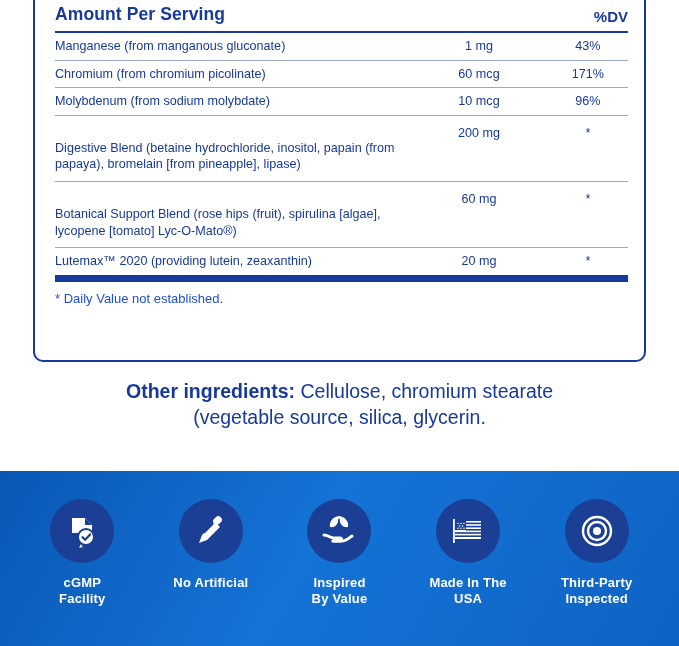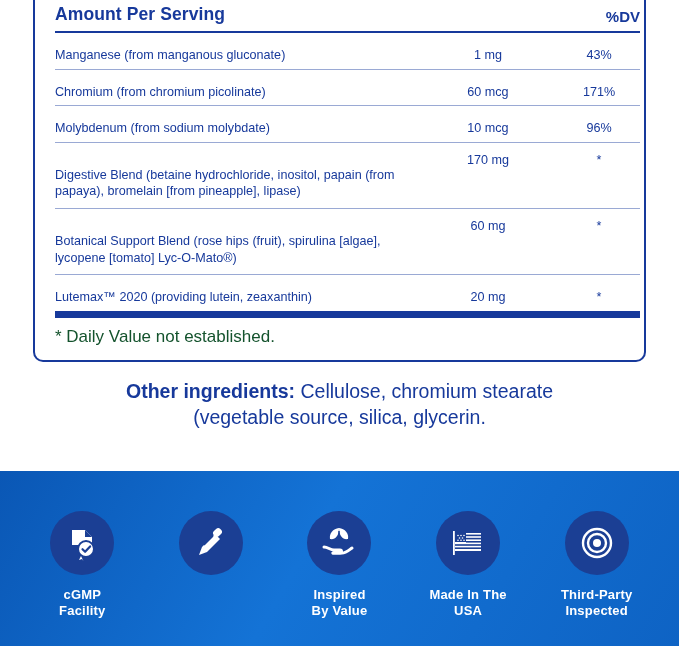--- a/index.html
+++ b/index.html
@@ -26,21 +26,21 @@
     border-top: none;
     border-radius: 0 0 10px 10px;
     box-sizing: border-box;
     background: #fff;
   }
 
   .panel-inner {
     position: absolute;
     left: 20px;
     top: 0;
-    right: 4px;
+    right: 16px;
   }
 
   .amount-row {
     display: flex;
     align-items: flex-end;
     justify-content: space-between;
     padding: 4px 0 6px 0;
     border-bottom: 2px solid #17399b;
   }
   .amount-title {
@@ -56,40 +56,40 @@
   }
 
   table.facts {
     width: 100%;
     border-collapse: collapse;
     font-size: 12.6px;
     color: #17399b;
   }
   table.facts td {
     border-bottom: 1px solid #9aa9d4;
-    padding: 14px 0 5px 0;
+    padding: 5px 0 5px 0;
     vertical-align: top;
     line-height: 1.32;
   }
   td.name { width: 62%; padding-right: 6px; }
   td.amt  { width: 24%; text-align: center; white-space: nowrap; }
   td.dv   { width: 14%; text-align: center; white-space: nowrap; }
   tr.tall td { padding: 24px 0 8px 0; }
   tr.tall td.amt, tr.tall td.dv { padding-top: 9px; }
   tr.last td { border-bottom: none; }
 
   .thick-rule {
     height: 7px;
     background: #17399b;
     margin-top: 0px;
   }
 
   .footnote {
-    font-size: 17px;
-    color: #14532d;
+    font-size: 13px;
+    color: #1d4ed8;
     padding-top: 9px;
   }
 
   
   .other {
     position: absolute;
     left: 0;
     top: 378px;
     width: 679px;
     text-align: center;
@@ -105,21 +105,21 @@
     left: 0;
     top: 471px;
     width: 679px;
     height: 175px;
     background: linear-gradient(120deg, #0a57b5 0%, #1473d6 45%, #0e63c4 100%);
   }
   .badges {
     display: flex;
     justify-content: space-around;
     align-items: flex-start;
-    padding: 40px 18px 0 18px;
+    padding: 28px 18px 0 18px;
   }
   .badge {
     width: 120px;
     text-align: center;
     color: #ffffff;
   }
   .circle {
     width: 64px;
     height: 64px;
     border-radius: 50%;
@@ -160,21 +160,21 @@
           <td class="amt">60 mcg</td>
           <td class="dv">171%</td>
         </tr>
         <tr>
           <td class="name">Molybdenum (from sodium molybdate)</td>
           <td class="amt">10 mcg</td>
           <td class="dv">96%</td>
         </tr>
         <tr class="tall">
           <td class="name">Digestive Blend (betaine hydrochloride, inositol, papain (from papaya), bromelain [from pineapple], lipase)</td>
-          <td class="amt">170 mg</td>
+          <td class="amt">200 mg</td>
           <td class="dv">*</td>
         </tr>
         <tr class="tall">
           <td class="name">Botanical Support Blend (rose hips (fruit), spirulina [algae], lycopene [tomato] Lyc-O-Mato®)</td>
           <td class="amt">60 mg</td>
           <td class="dv">*</td>
         </tr>
         <tr class="last">
           <td class="name">Lutemax™ 2020 (providing lutein, zeaxanthin)</td>
           <td class="amt">20 mg</td>
@@ -214,20 +214,21 @@
     </div>
 
     <div class="badge">
       <div class="circle">
         <svg width="36" height="36" viewBox="0 0 36 36" aria-hidden="true">
           <rect x="21" y="3" width="7" height="9" rx="3" fill="#ffffff" transform="rotate(45 24.5 7.5)"></rect>
           <path d="M22 9 L9 22 l-3 8 8-3 13-13 z" fill="#ffffff"></path>
           <path d="M20 11 L11 20" stroke="#1b3f94" stroke-width="1.4"></path>
         </svg>
       </div>
+      <div class="badge-label">No Artificial</div>
     </div>
 
     <div class="badge">
       <div class="circle">
         <svg width="38" height="38" viewBox="0 0 38 38" aria-hidden="true">
           <path d="M19 4c-6 1-10 5-9 11 5 1 9-3 9-11z" fill="#ffffff"></path>
           <path d="M19 4c6 1 10 5 9 11-5 1-9-3-9-11z" fill="#ffffff"></path>
           <path d="M19 7v12" stroke="#1b3f94" stroke-width="1.4"></path>
           <path d="M4 23c4 0 6 3 10 3h6c2 0 2 3 0 3h-7" fill="none" stroke="#ffffff" stroke-width="3" stroke-linecap="round"></path>
           <path d="M13 29h9c4 0 7-3 10-5" fill="none" stroke="#ffffff" stroke-width="3" stroke-linecap="round"></path>

